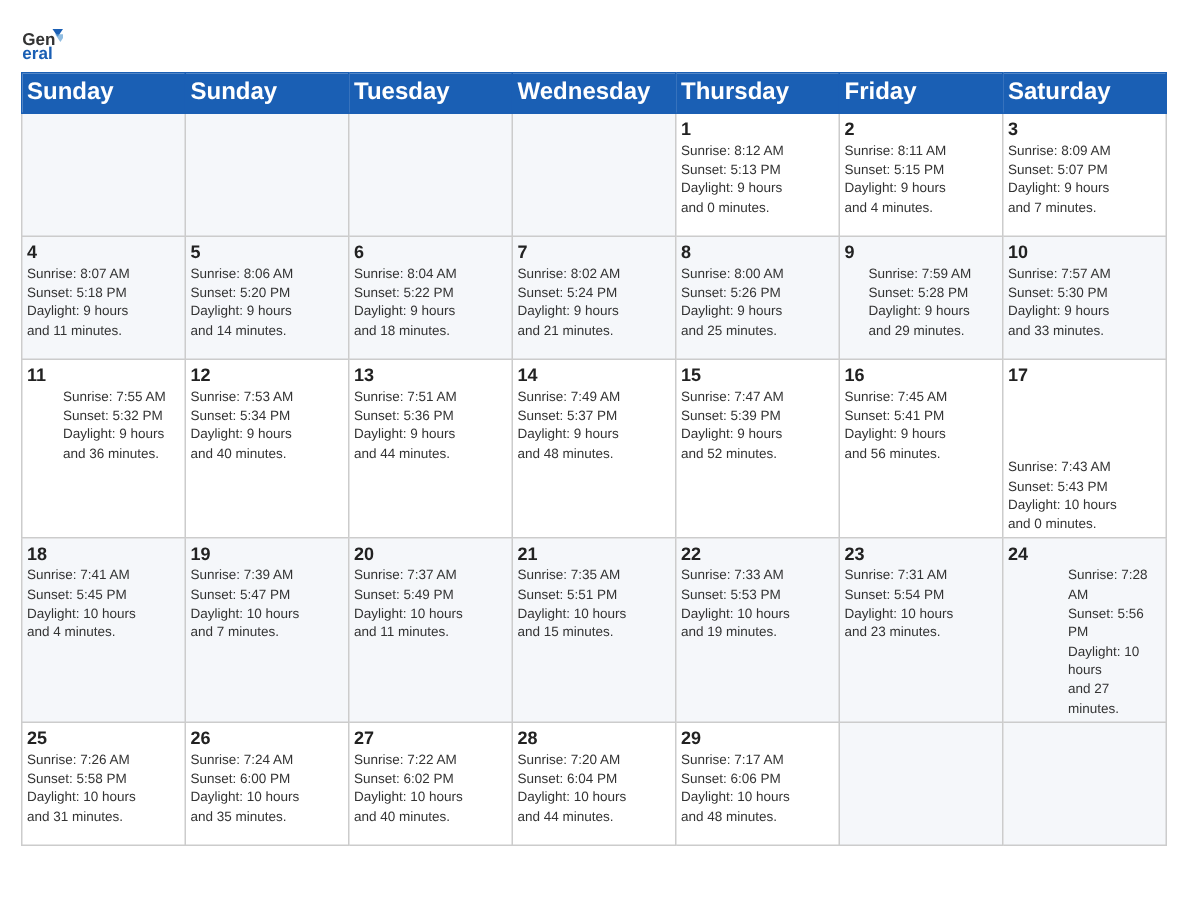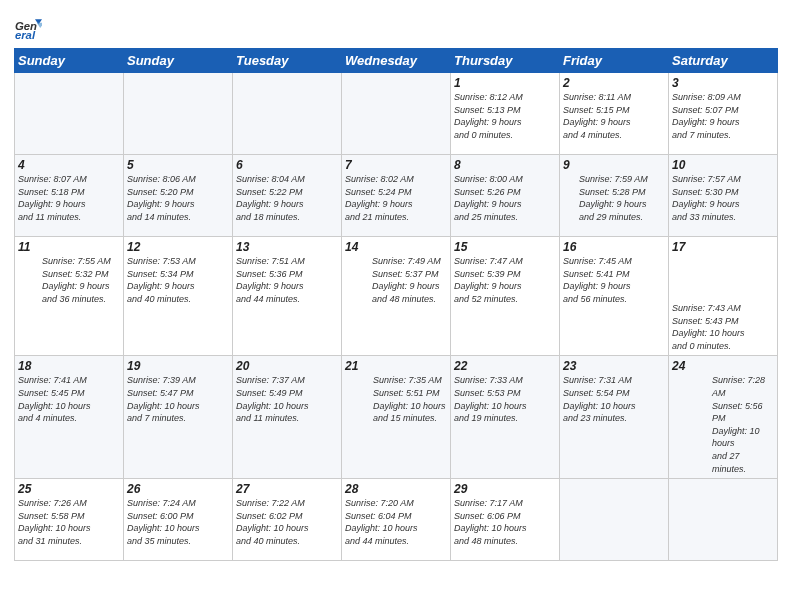--- a/index.html
+++ b/index.html
@@ -7,21 +7,20 @@
       font-family: Arial, sans-serif;
       background: #fff;
       width: 792px;
       height: 612px;
       overflow: hidden;
     }
     .page {
       width: 792px;
       height: 503px;
       padding: 10px 14px 0 14px;
-      font-style: italic;
     }
     .header {
       display: flex;
       justify-content: space-between;
       align-items: flex-start;
       margin-bottom: 6px;
     }
     .logo {
       display: flex;
       align-items: center;
@@ -55,21 +54,21 @@
       color: #444;
     }
     table {
       width: 100%;
       border-collapse: collapse;
       table-layout: fixed;
     }
     thead tr th {
       background: #1a5fb4;
       color: #fff;
-      font-size: 13px;
+      font-size: 16px;
       font-weight: bold;
       padding: 4px 3px;
       text-align: left;
       border: 1px solid #1a5fb4;
     }
     tbody tr td {
       border: 1px solid #ccc;
       vertical-align: top;
       padding: 3px 3px 3px 3px;
       font-size: 9.2px;
@@ -229,21 +228,21 @@
           </td>
           <td>
             <span class="day-num">13</span>
             <div class="day-info" style="white-space: pre-line;">Sunrise: 7:51 AM
 Sunset: 5:36 PM
 Daylight: 9 hours
 and 44 minutes.</div>
           </td>
           <td>
             <span class="day-num">14</span>
-            <div class="day-info" style="white-space: pre-line; margin-left: 27px;">Sunrise: 7:49 AM
+            <div class="day-info" style="white-space: pre-line;">Sunrise: 7:49 AM
 Sunset: 5:37 PM
 Daylight: 9 hours
 and 48 minutes.</div>
           </td>
           <td>
             <span class="day-num">15</span>
             <div class="day-info" style="white-space: pre-line;">Sunrise: 7:47 AM
 Sunset: 5:39 PM
 Daylight: 9 hours
 and 52 minutes.</div>
@@ -280,21 +279,21 @@
           </td>
           <td>
             <span class="day-num">20</span>
             <div class="day-info" style="white-space: pre-line;">Sunrise: 7:37 AM
 Sunset: 5:49 PM
 Daylight: 10 hours
 and 11 minutes.</div>
           </td>
           <td>
             <span class="day-num">21</span>
-            <div class="day-info" style="white-space: pre-line; margin-left: 28px;">Sunrise: 7:35 AM
+            <div class="day-info" style="white-space: pre-line;">Sunrise: 7:35 AM
 Sunset: 5:51 PM
 Daylight: 10 hours
 and 15 minutes.</div>
           </td>
           <td>
             <span class="day-num">22</span>
             <div class="day-info" style="white-space: pre-line;">Sunrise: 7:33 AM
 Sunset: 5:53 PM
 Daylight: 10 hours
 and 19 minutes.</div>

